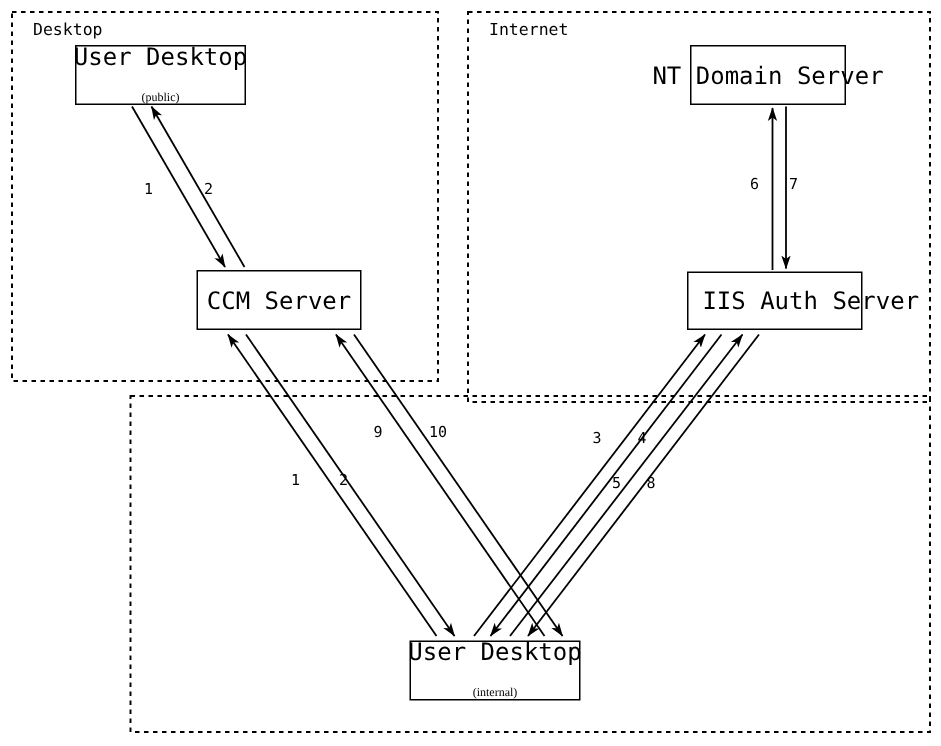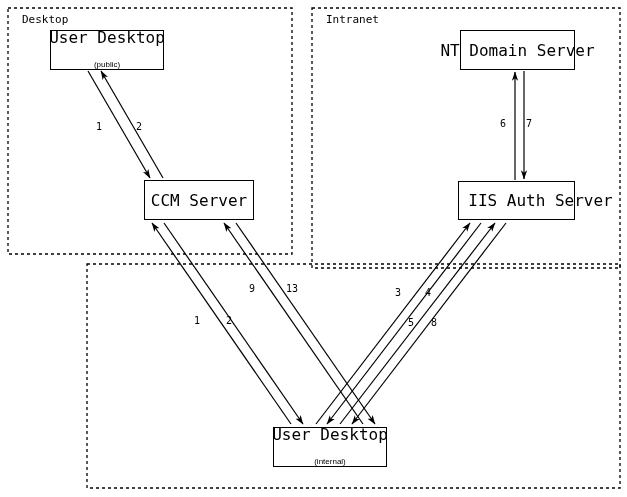--- a/index.html
+++ b/index.html
@@ -10,21 +10,21 @@
 
   .zone-label{position:absolute;font-size:11px;color:#000;white-space:nowrap;
               font-family:"DejaVu Sans Mono","Liberation Mono",monospace;}
 
   .node{position:absolute;border:1.4px solid #000;background:#fff;
         display:flex;flex-direction:column;align-items:center;justify-content:center;
         box-sizing:border-box;}
   .node .t1{font-size:16px;color:#000;line-height:13px;white-space:nowrap;
             font-family:"DejaVu Sans Mono","Liberation Mono",monospace;}
   .node .t2{font-size:8px;color:#000;line-height:10px;white-space:nowrap;
-            font-family:Liberation Sans, sans-serif;margin-top:16px;}
+            font-family:Liberation Serif, serif;margin-top:16px;}
 
   .flow-label{position:absolute;font-size:10px;color:#000;white-space:nowrap;
               font-family:"DejaVu Sans Mono","Liberation Mono",monospace;}
 </style>
 </head>
 <body>
 
 <div id="stage">
 
   <svg id="canvas" viewBox="0 0 627 497" xmlns="http://www.w3.org/2000/svg">
@@ -81,50 +81,50 @@
 
     <g stroke="#000" stroke-width="1.2" fill="none">
       <line x1="340" y1="424" x2="495" y2="223" marker-end="url(#ah)"></line>
     </g>
     <g stroke="#000" stroke-width="1.2" fill="none">
       <line x1="506" y1="223" x2="352" y2="424" marker-end="url(#ah)"></line>
     </g>
   </svg>
 
   <div class="zone-label" style="left:22px;top:13px;">Desktop</div>
-  <div class="zone-label" style="left:326px;top:13px;">Intranet</div>
+  <div class="zone-label" style="left:326px;top:13px;">Internet</div>
 
   <div class="node" style="left:50px;top:30px;width:114px;height:40px;">
     <span class="t1">User Desktop</span>
     <span class="t2">(public)</span>
   </div>
 
-  <div class="node" style="left:144px;top:180px;width:110px;height:40px;">
+  <div class="node" style="left:131px;top:180px;width:110px;height:40px;">
     <span class="t1">CCM Server</span>
   </div>
 
-  <div class="node" style="left:460px;top:30px;width:115px;height:40px;">
+  <div class="node" style="left:460px;top:30px;width:104px;height:40px;">
     <span class="t1">NT Domain Server</span>
   </div>
 
   <div class="node" style="left:458px;top:181px;width:117px;height:39px;padding-left:48px;">
     <span class="t1">IIS Auth Server</span>
   </div>
 
   <div class="node" style="left:273px;top:427px;width:114px;height:40px;">
     <span class="t1">User Desktop</span>
     <span class="t2">(internal)</span>
   </div>
 
   <div class="flow-label" style="left:96px;top:121px;">1</div>
   <div class="flow-label" style="left:136px;top:121px;">2</div>
   <div class="flow-label" style="left:500px;top:118px;">6</div>
   <div class="flow-label" style="left:526px;top:118px;">7</div>
   <div class="flow-label" style="left:249px;top:283px;">9</div>
-  <div class="flow-label" style="left:286px;top:283px;">13</div>
+  <div class="flow-label" style="left:286px;top:283px;">10</div>
   <div class="flow-label" style="left:395px;top:287px;">3</div>
   <div class="flow-label" style="left:425px;top:287px;">4</div>
   <div class="flow-label" style="left:194px;top:315px;">1</div>
   <div class="flow-label" style="left:226px;top:315px;">2</div>
   <div class="flow-label" style="left:408px;top:317px;">5</div>
   <div class="flow-label" style="left:431px;top:317px;">8</div>
 
 </div>
 
 </body></html>

